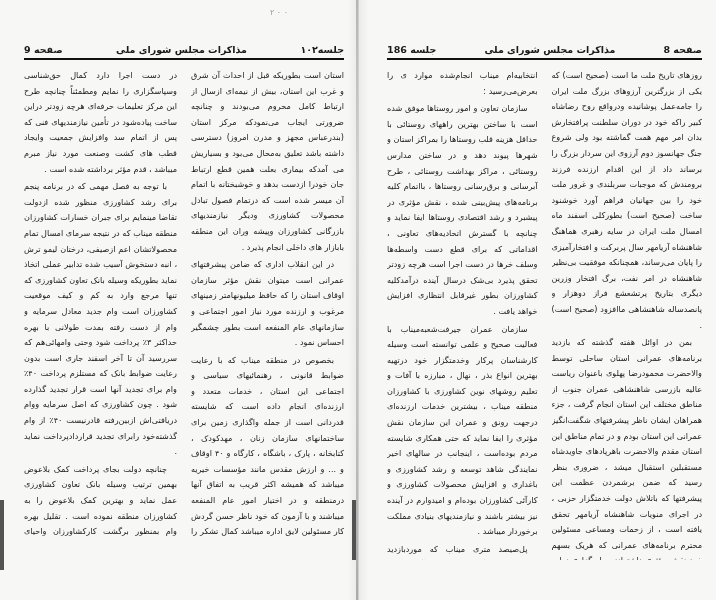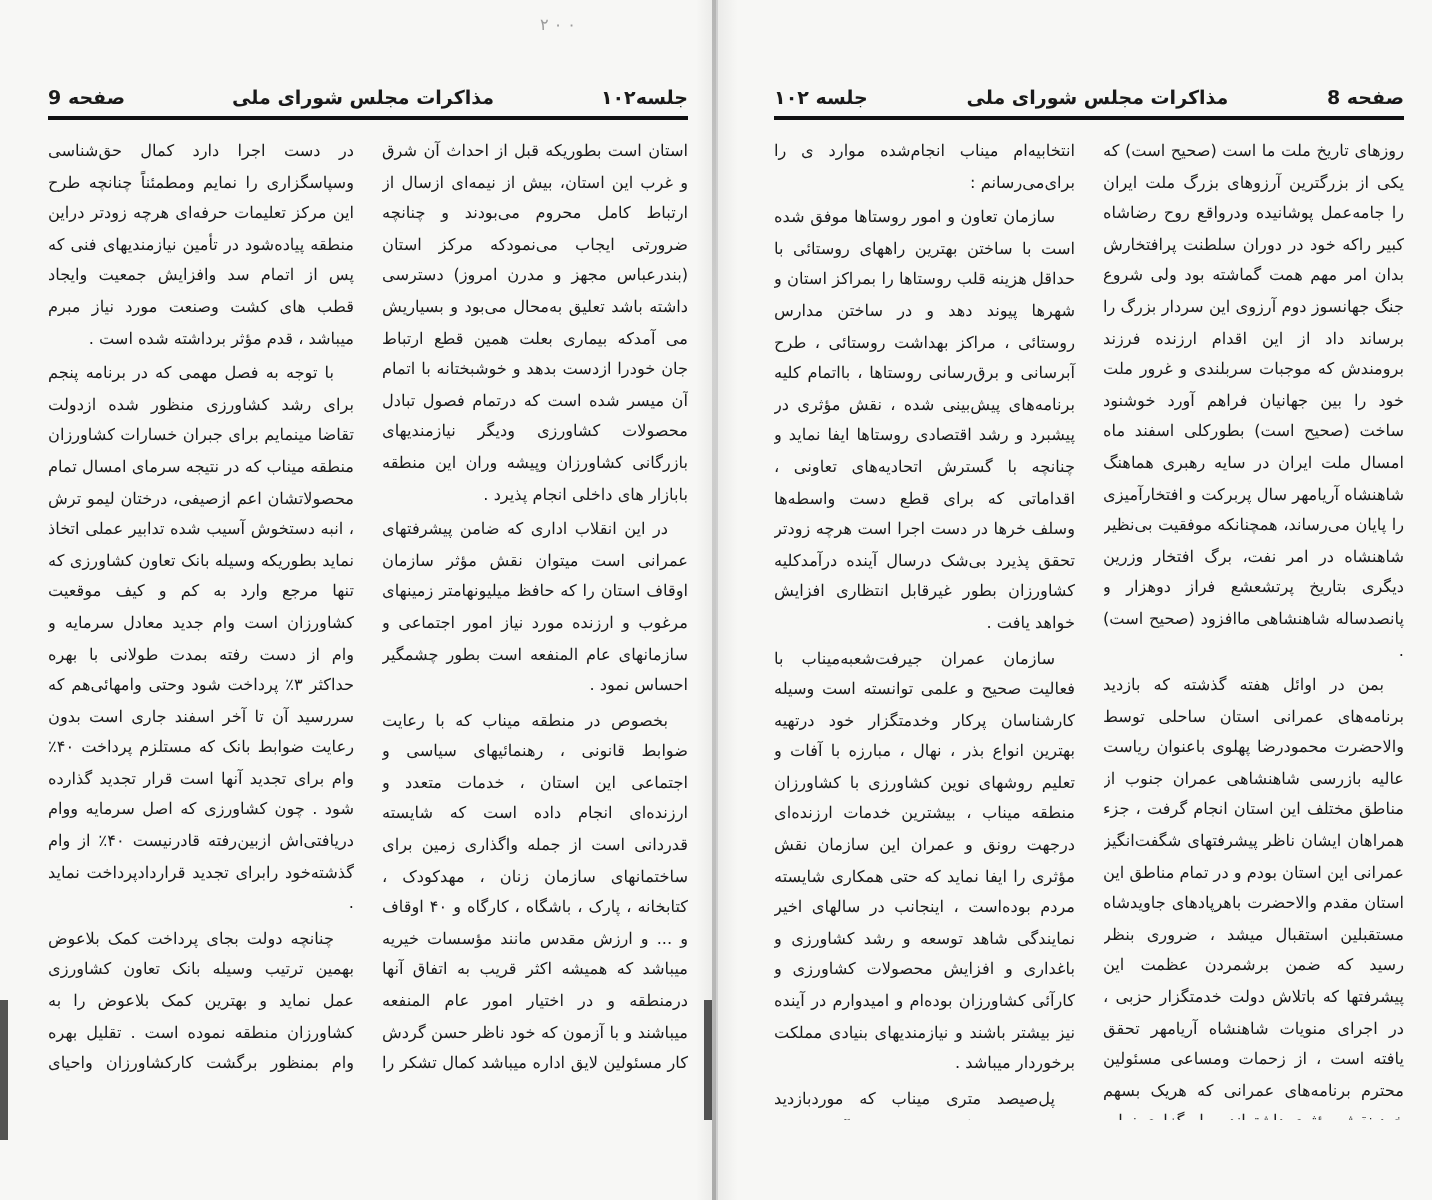--- a/index.html
+++ b/index.html
@@ -73,43 +73,43 @@
       <span>صفحه 9</span>
     </div>
     <div class="columns">
       <div class="col">
         <p class="cont">استان است بطوریکه قبل از احداث آن شرق و غرب این استان، بیش از نیمه‌ای ازسال از ارتباط کامل محروم می‌بودند و چنانچه ضرورتی ایجاب می‌نمودکه مرکز استان (بندرعباس مجهز و مدرن امروز) دسترسی داشته باشد تعلیق به‌محال می‌بود و بسیاریش می آمدکه بیماری بعلت همین قطع ارتباط جان خودرا ازدست بدهد و خوشبختانه با اتمام آن میسر شده است که درتمام فصول تبادل محصولات کشاورزی ودیگر نیازمندیهای بازرگانی کشاورزان وپیشه وران این منطقه بابازار های داخلی انجام پذیرد .</p>
         <p>در این انقلاب اداری که ضامن پیشرفتهای عمرانی است میتوان نقش مؤثر سازمان اوقاف استان را که حافظ میلیونهامتر زمینهای مرغوب و ارزنده مورد نیاز امور اجتماعی و سازمانهای عام المنفعه است بطور چشمگیر احساس نمود .</p>
         <p>بخصوص در منطقه میناب که با رعایت ضوابط قانونی ، رهنمائیهای سیاسی و اجتماعی این استان ، خدمات متعدد و ارزنده‌ای انجام داده است که شایسته قدردانی است از جمله واگذاری زمین برای ساختمانهای سازمان زنان ، مهدکودک ، کتابخانه ، پارک ، باشگاه ، کارگاه و ۴۰ اوقاف و ... و ارزش مقدس مانند مؤسسات خیریه میباشد که همیشه اکثر قریب به اتفاق آنها درمنطقه و در اختیار امور عام المنفعه میباشند و با آزمون که خود ناظر حسن گردش کار مسئولین لایق اداره میباشد کمال تشکر را داشته باشم .</p>
 
       </div>
       <div class="col">
-        <p class="cont">در دست اجرا دارد کمال حق‌شناسی وسپاسگزاری را نمایم ومطمئناً چنانچه طرح این مرکز تعلیمات حرفه‌ای هرچه زودتر دراین منطقه پیاده‌شود در تأمین نیازمندیهای فنی که پس از اتمام سد وافزایش جمعیت وایجاد قطب های کشت وصنعت مورد نیاز مبرم میباشد ، قدم مؤثر برداشته شده است .</p>
+        <p class="cont">در دست اجرا دارد کمال حق‌شناسی وسپاسگزاری را نمایم ومطمئناً چنانچه طرح این مرکز تعلیمات حرفه‌ای هرچه زودتر دراین ساخت پیاده‌شود در تأمین نیازمندیهای فنی که پس از اتمام سد وافزایش جمعیت وایجاد قطب های کشت وصنعت مورد نیاز مبرم میباشد ، قدم مؤثر برداشته شده است .</p>
         <p>با توجه به فصل مهمی که در برنامه پنجم برای رشد کشاورزی منظور شده ازدولت تقاضا مینمایم برای جبران خسارات کشاورزان منطقه میناب که در نتیجه سرمای امسال تمام محصولاتشان اعم ازصیفی، درختان لیمو ترش ، انبه دستخوش آسیب شده تدابیر عملی اتخاذ نماید بطوریکه وسیله بانک تعاون کشاورزی که تنها مرجع وارد به کم و کیف موقعیت کشاورزان است وام جدید معادل سرمایه و وام از دست رفته بمدت طولانی با بهره حداکثر ۳٪ پرداخت شود وحتی وامهائی‌هم که سررسید آن تا آخر اسفند جاری است بدون رعایت ضوابط بانک که مستلزم پرداخت ۴۰٪ وام برای تجدید آنها است قرار تجدید گذارده شود . چون کشاورزی که اصل سرمایه ووام دریافتی‌اش ازبین‌رفته قادرنیست ۴۰٪ از وام گذشته‌خود رابرای تجدید قراردادپرداخت نماید .</p>
         <p>چنانچه دولت بجای پرداخت کمک بلاعوض بهمین ترتیب وسیله بانک تعاون کشاورزی عمل نماید و بهترین کمک بلاعوض را به کشاورزان منطقه نموده است . تقلیل بهره وام بمنظور برگشت کارکشاورزان واحیای زندگی آنها نقش مؤثری بکار رفته است .</p>
 
       </div>
     </div>
   </div>
 
   <div class="page right">
     <div class="gutter-shade"></div>
     <div class="running-head">
       <span>صفحه 8</span>
       <span>مذاکرات مجلس شورای ملی</span>
-      <span>جلسه ۱۰۲</span>
+      <span>جلسه 186</span>
     </div>
     <div class="columns">
       <div class="col">
         <p class="cont">روزهای تاریخ ملت ما است (صحیح است) که یکی از بزرگترین آرزوهای بزرگ ملت ایران را جامه‌عمل پوشانیده ودرواقع روح رضاشاه کبیر راکه خود در دوران سلطنت پرافتخارش بدان امر مهم همت گماشته بود ولی شروع جنگ جهانسوز دوم آرزوی این سردار بزرگ را برساند داد از این اقدام ارزنده فرزند برومندش که موجبات سربلندی و غرور ملت خود را بین جهانیان فراهم آورد خوشنود ساخت (صحیح است) بطورکلی اسفند ماه امسال ملت ایران در سایه رهبری هماهنگ شاهنشاه آریامهر سال پربرکت و افتخارآمیزی را پایان می‌رساند، همچنانکه موفقیت بی‌نظیر شاهنشاه در امر نفت، برگ افتخار وزرین دیگری بتاریخ پرتشعشع فراز دوهزار و پانصدساله شاهنشاهی ماافزود (صحیح است) .</p>
         <p>بمن در اوائل هفته گذشته که بازدید برنامه‌های عمرانی استان ساحلی توسط والاحضرت محمودرضا پهلوی باعنوان ریاست عالیه بازرسی شاهنشاهی عمران جنوب از مناطق مختلف این استان انجام گرفت ، جزء همراهان ایشان ناظر پیشرفتهای شگفت‌انگیز عمرانی این استان بودم و در تمام مناطق این استان مقدم والاحضرت باهرپادهای جاویدشاه مستقبلین استقبال میشد ، ضروری بنظر رسید که ضمن برشمردن عظمت این پیشرفتها که باتلاش دولت خدمتگزار حزبی ، در اجرای منویات شاهنشاه آریامهر تحقق یافته است ، از زحمات ومساعی مسئولین محترم برنامه‌های عمرانی که هریک بسهم خود نقش مؤثری داشته‌اند سپاسگزاری نمایم و سپس از سیاست دولت درمورد عمران این منطقه مستحق تشکر باشم .</p>
 
       </div>
       <div class="col">
-        <p class="cont">انتخابیه‌ام میناب انجام‌شده موارد ی را برای‌می‌رسانم :</p>
+        <p class="cont">انتخابیه‌ام میناب انجام‌شده موارد ی را بعرض‌می‌رسید :</p>
         <p>سازمان تعاون و امور روستاها موفق شده است با ساختن بهترین راههای روستائی با حداقل هزینه قلب روستاها را بمراکز استان و شهرها پیوند دهد و در ساختن مدارس روستائی ، مراکز بهداشت روستائی ، طرح آبرسانی و برق‌رسانی روستاها ، بااتمام کلیه برنامه‌های پیش‌بینی شده ، نقش مؤثری در پیشبرد و رشد اقتصادی روستاها ایفا نماید و چنانچه با گسترش اتحادیه‌های تعاونی ، اقداماتی که برای قطع دست واسطه‌ها وسلف خرها در دست اجرا است هرچه زودتر تحقق پذیرد بی‌شک درسال آینده درآمدکلیه کشاورزان بطور غیرقابل انتظاری افزایش خواهد یافت .</p>
         <p>سازمان عمران جیرفت‌شعبه‌میناب با فعالیت صحیح و علمی توانسته است وسیله کارشناسان پرکار وخدمتگزار خود درتهیه بهترین انواع بذر ، نهال ، مبارزه با آفات و تعلیم روشهای نوین کشاورزی با کشاورزان منطقه میناب ، بیشترین خدمات ارزنده‌ای درجهت رونق و عمران این سازمان نقش مؤثری را ایفا نماید که حتی همکاری شایسته مردم بوده‌است ، اینجانب در سالهای اخیر نمایندگی شاهد توسعه و رشد کشاورزی و باغداری و افزایش محصولات کشاورزی و کارآئی کشاورزان بوده‌ام و امیدوارم در آینده نیز بیشتر باشند و نیازمندیهای بنیادی مملکت برخوردار میباشد .</p>
         <p>پل‌صیصد متری میناب که موردبازدید والاحضرت قرارگرفت وساختمان آن دردوماه قبل خاتمه پذیرفته یکی ازحیاتی ترین شریان های اقتصادی این منطقه و</p>
       </div>
     </div>
   </div>
 
 </div>
 
 <div class="spine-mark"></div>

